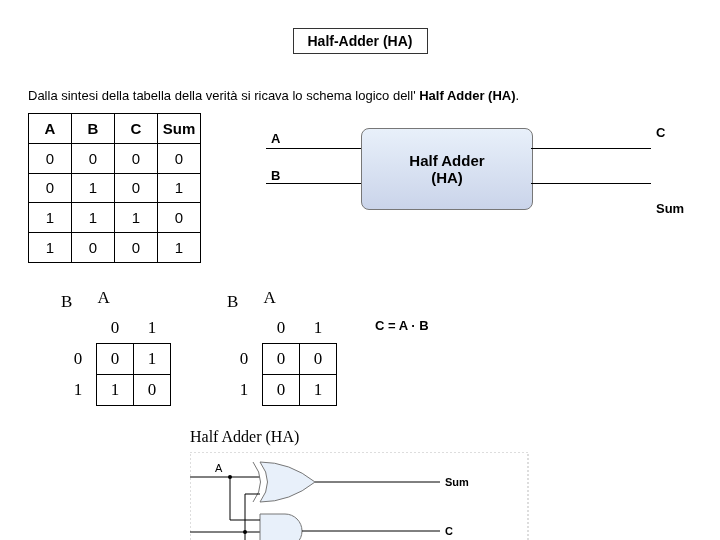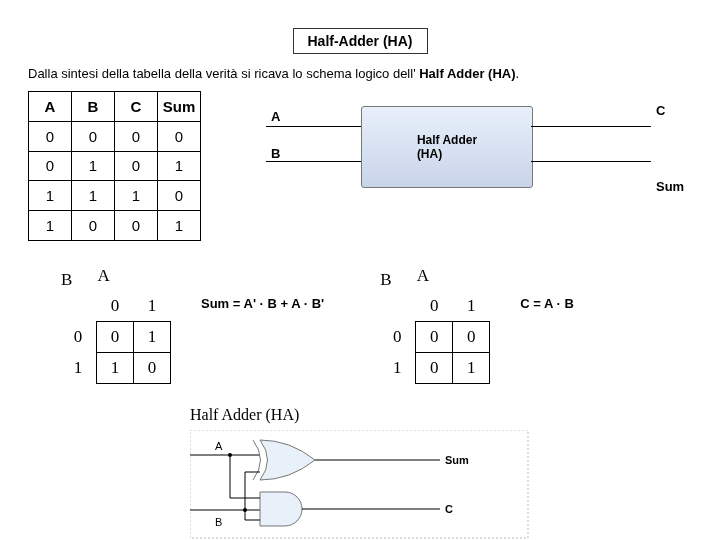--- a/index.html
+++ b/index.html
@@ -16,21 +16,21 @@
     display: inline-block;
     padding: 4px 14px;
     font-weight: bold;
     font-size: 14px;
     margin-top: 28px;
   }
   .title-wrap {
     text-align: center;
   }
   .intro {
-    margin: 12px 0 0 28px;
+    margin: 34px 0 0 28px;
     font-size: 13px;
   }
   .content {
     display: flex;
     margin-top: 10px;
   }
   .truth-table {
     border-collapse: collapse;
     margin-left: 28px;
     font-size: 15px;
@@ -50,26 +50,27 @@
     height: 150px;
   }
   .ha-block {
     position: absolute;
     left: 160px;
     top: 15px;
     width: 170px;
     height: 80px;
     background: linear-gradient(#e8f0fa, #cad4ea);
     border: 1px solid #777;
-    border-radius: 3px;
+    border-radius: 8px;
     display: flex;
     align-items: center;
     justify-content: center;
-    font-weight: bold;
-    font-size: 12px;
+    text-align: center;
+    font-weight: bold;
+    font-size: 15px;
   }
   .wire {
     position: absolute;
     background: #000;
   }
   .lbl {
     position: absolute;
     font-weight: bold;
     font-size: 13px;
   }
@@ -200,21 +201,20 @@
       </tr>
       <tr>
         <td class="hdr">1</td>
         <td>1</td>
         <td>0</td>
       </tr>
     </tbody>
       </table>
   </div>
 
-  <div class="eqn" style="margin-left:30px;">Sum = A' · B + A · B'</div>
 
   <div class="kmap" style="margin-left:55px;">
     <table class="kmap-grid">
       <tbody>
           <tr>
         <td class="hdr" style="text-align:left;vertical-align:bottom;">B</td>
         <td class="hdr" style="text-align:left;">A</td>
         <td class="nb"></td>
       </tr>
       <tr>
@@ -229,21 +229,21 @@
       </tr>
       <tr>
         <td class="hdr">1</td>
         <td>0</td>
         <td>1</td>
       </tr>
     </tbody>
       </table>
   </div>
 
-  <div class="eqn" style="margin-left:30px;">C = A · B</div>
+  <div class="eqn" style="margin-left:38px;">C = A · B</div>
 </div>
 
 <div class="bottom-circuit">
   <div class="ha-label">Half Adder (HA)</div>
   <svg width="340" height="110">
     <rect x="0" y="0" width="338" height="108" fill="none" stroke="#bbb" stroke-dasharray="2,2"></rect>
 
     <line x1="0" y1="25" x2="70" y2="25" stroke="#000"></line>
     <line x1="0" y1="80" x2="70" y2="80" stroke="#000"></line>
     <text x="25" y="20" font-size="11">A</text>

